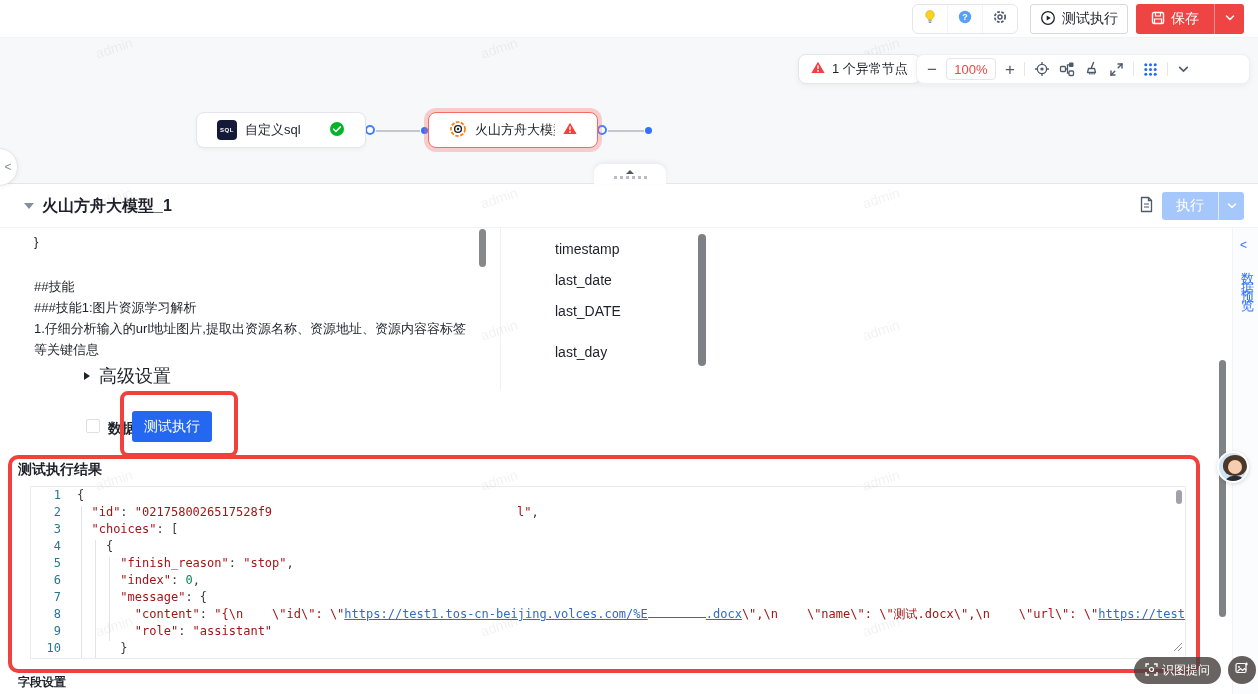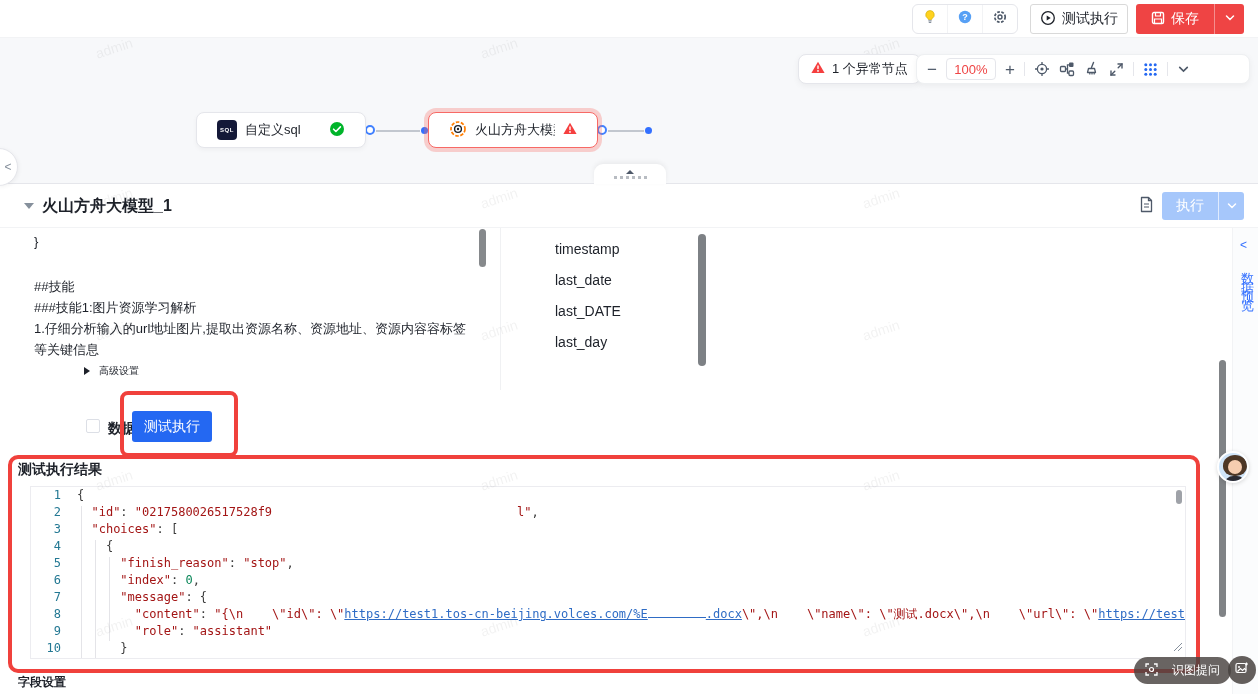--- a/index.html
+++ b/index.html
@@ -53,24 +53,24 @@
   .run-btn{position:absolute;left:1162px;top:192px;width:82px;height:28px;background:#a6c7fb;border-radius:3px;color:#fff;font-size:14px;display:flex;cursor:not-allowed;z-index:3}
   .run-btn .main{flex:1;display:flex;align-items:center;justify-content:center}
   .run-btn .chev{width:26px;align-self:stretch;border-left:1px solid rgba(255,255,255,.65);display:flex;align-items:center;justify-content:center}
 
   .prompt{position:absolute;left:34px;top:231px;width:432px;font-size:13px;line-height:21px;color:#1d2129;z-index:2}
   .prompt .gapline{margin-top:24px}
   .thumb{position:absolute;background:#8f9399;border-radius:4px;z-index:3;cursor:pointer}
   .thumb-prompt{left:479px;top:229px;width:7px;height:38px;background:#86898c}
   .vdivider{position:absolute;left:500px;top:228px;width:1px;height:162px;background:#f0f1f3}
   .field{position:absolute;left:555px;font-size:14px;color:#1d2129;z-index:2}
-  .f0{top:241px}.f1{top:272px}.f2{top:303px}.f3{top:334px}
+  .f0{top:241px}.f1{top:272px}.f2{top:303px}.f3{top:344px}
   .thumb-fields{left:698px;top:234px;width:8px;height:132px;background:#7d8185}
 
-  .advanced{position:absolute;left:84px;top:364px;display:flex;align-items:center;gap:9px;font-size:10px;z-index:2;cursor:pointer}
+  .advanced{position:absolute;left:84px;top:364px;display:flex;align-items:center;gap:9px;font-size:18px;z-index:2;cursor:pointer}
   .caret-right{width:0;height:0;border-top:4px solid transparent;border-bottom:4px solid transparent;border-left:6px solid #1d2129}
 
   .checkbox{position:absolute;left:86px;top:419px;width:14px;height:14px;border:1px solid #dcdfe6;border-radius:2px;background:#fff;z-index:2;cursor:pointer}
   .postop-label{position:absolute;left:108px;top:420px;font-size:14px;font-weight:600;color:#1d2129;white-space:nowrap;z-index:2}
   .btn-primary{position:absolute;left:132px;top:411px;width:80px;height:31px;background:#2468f2;border-radius:3px;color:#fff;font-size:14px;display:flex;align-items:center;justify-content:center;z-index:7;cursor:pointer}
 
   .redbox{position:absolute;border:4px solid #f0413c;pointer-events:none;z-index:6}
   .redbox-1{left:120px;top:391px;width:118px;height:66px;border-radius:8px}
   .redbox-2{left:8px;top:455px;width:1192px;height:218px;border-radius:10px}
 
@@ -99,21 +99,21 @@
   .right-rail{position:absolute;left:1232px;top:228px;width:26px;height:466px;background:#fbfcfd;border-left:1px solid #f2f3f5;z-index:2}
   .rail-chev{position:absolute;left:1240px;top:238px;color:#3370ff;font-size:12px;cursor:pointer;z-index:3}
   .rail-text{position:absolute;left:1238px;top:262px;writing-mode:vertical-rl;letter-spacing:9px;font-size:13px;color:#3370ff;z-index:3;cursor:pointer}
   .page-thumb{left:1219px;top:360px;width:7px;height:257px;background:#808386;z-index:8}
 
   
   .avatar{position:absolute;left:1217px;top:451px;width:32px;height:32px;border-radius:50%;background:#cfe4f8;border:2px solid #fff;box-shadow:0 1px 4px rgba(0,0,0,.15);overflow:hidden;z-index:9;cursor:pointer}
   .avatar .hair{position:absolute;left:4px;top:2px;width:24px;height:21px;background:#4d3726;border-radius:50% 50% 46% 46%}
   .avatar .face{position:absolute;left:9px;top:7px;width:14px;height:14px;background:#f6cdb0;border-radius:50%}
   .avatar .body{position:absolute;left:6px;top:23px;width:20px;height:9px;background:#2b2b33;border-radius:8px 8px 0 0}
-  .ask-pill{position:absolute;left:1134px;top:657px;height:27px;padding:4px 11px;background:rgba(72,66,63,.82);border-radius:14px;color:#fff;font-size:12px;display:flex;align-items:center;gap:14px;z-index:9;cursor:pointer}
+  .ask-pill{position:absolute;left:1134px;top:657px;height:27px;padding:4px 11px;background:rgba(72,66,63,.82);border-radius:14px;color:#fff;font-size:12px;display:flex;align-items:center;gap:4px;z-index:9;cursor:pointer}
   .img-btn{position:absolute;left:1228px;top:656px;width:28px;height:28px;border-radius:50%;background:rgba(72,66,63,.85);display:flex;align-items:center;justify-content:center;z-index:9;cursor:pointer}
 
   
   .wm-layer{position:absolute;left:0;top:0;width:1258px;height:694px;pointer-events:none;z-index:2}
   .wm{position:absolute;font-size:14px;color:rgba(0,0,0,.055);transform:rotate(-18deg);white-space:nowrap}
 </style>
 </head>
 <body>
 
 <div class="app">

